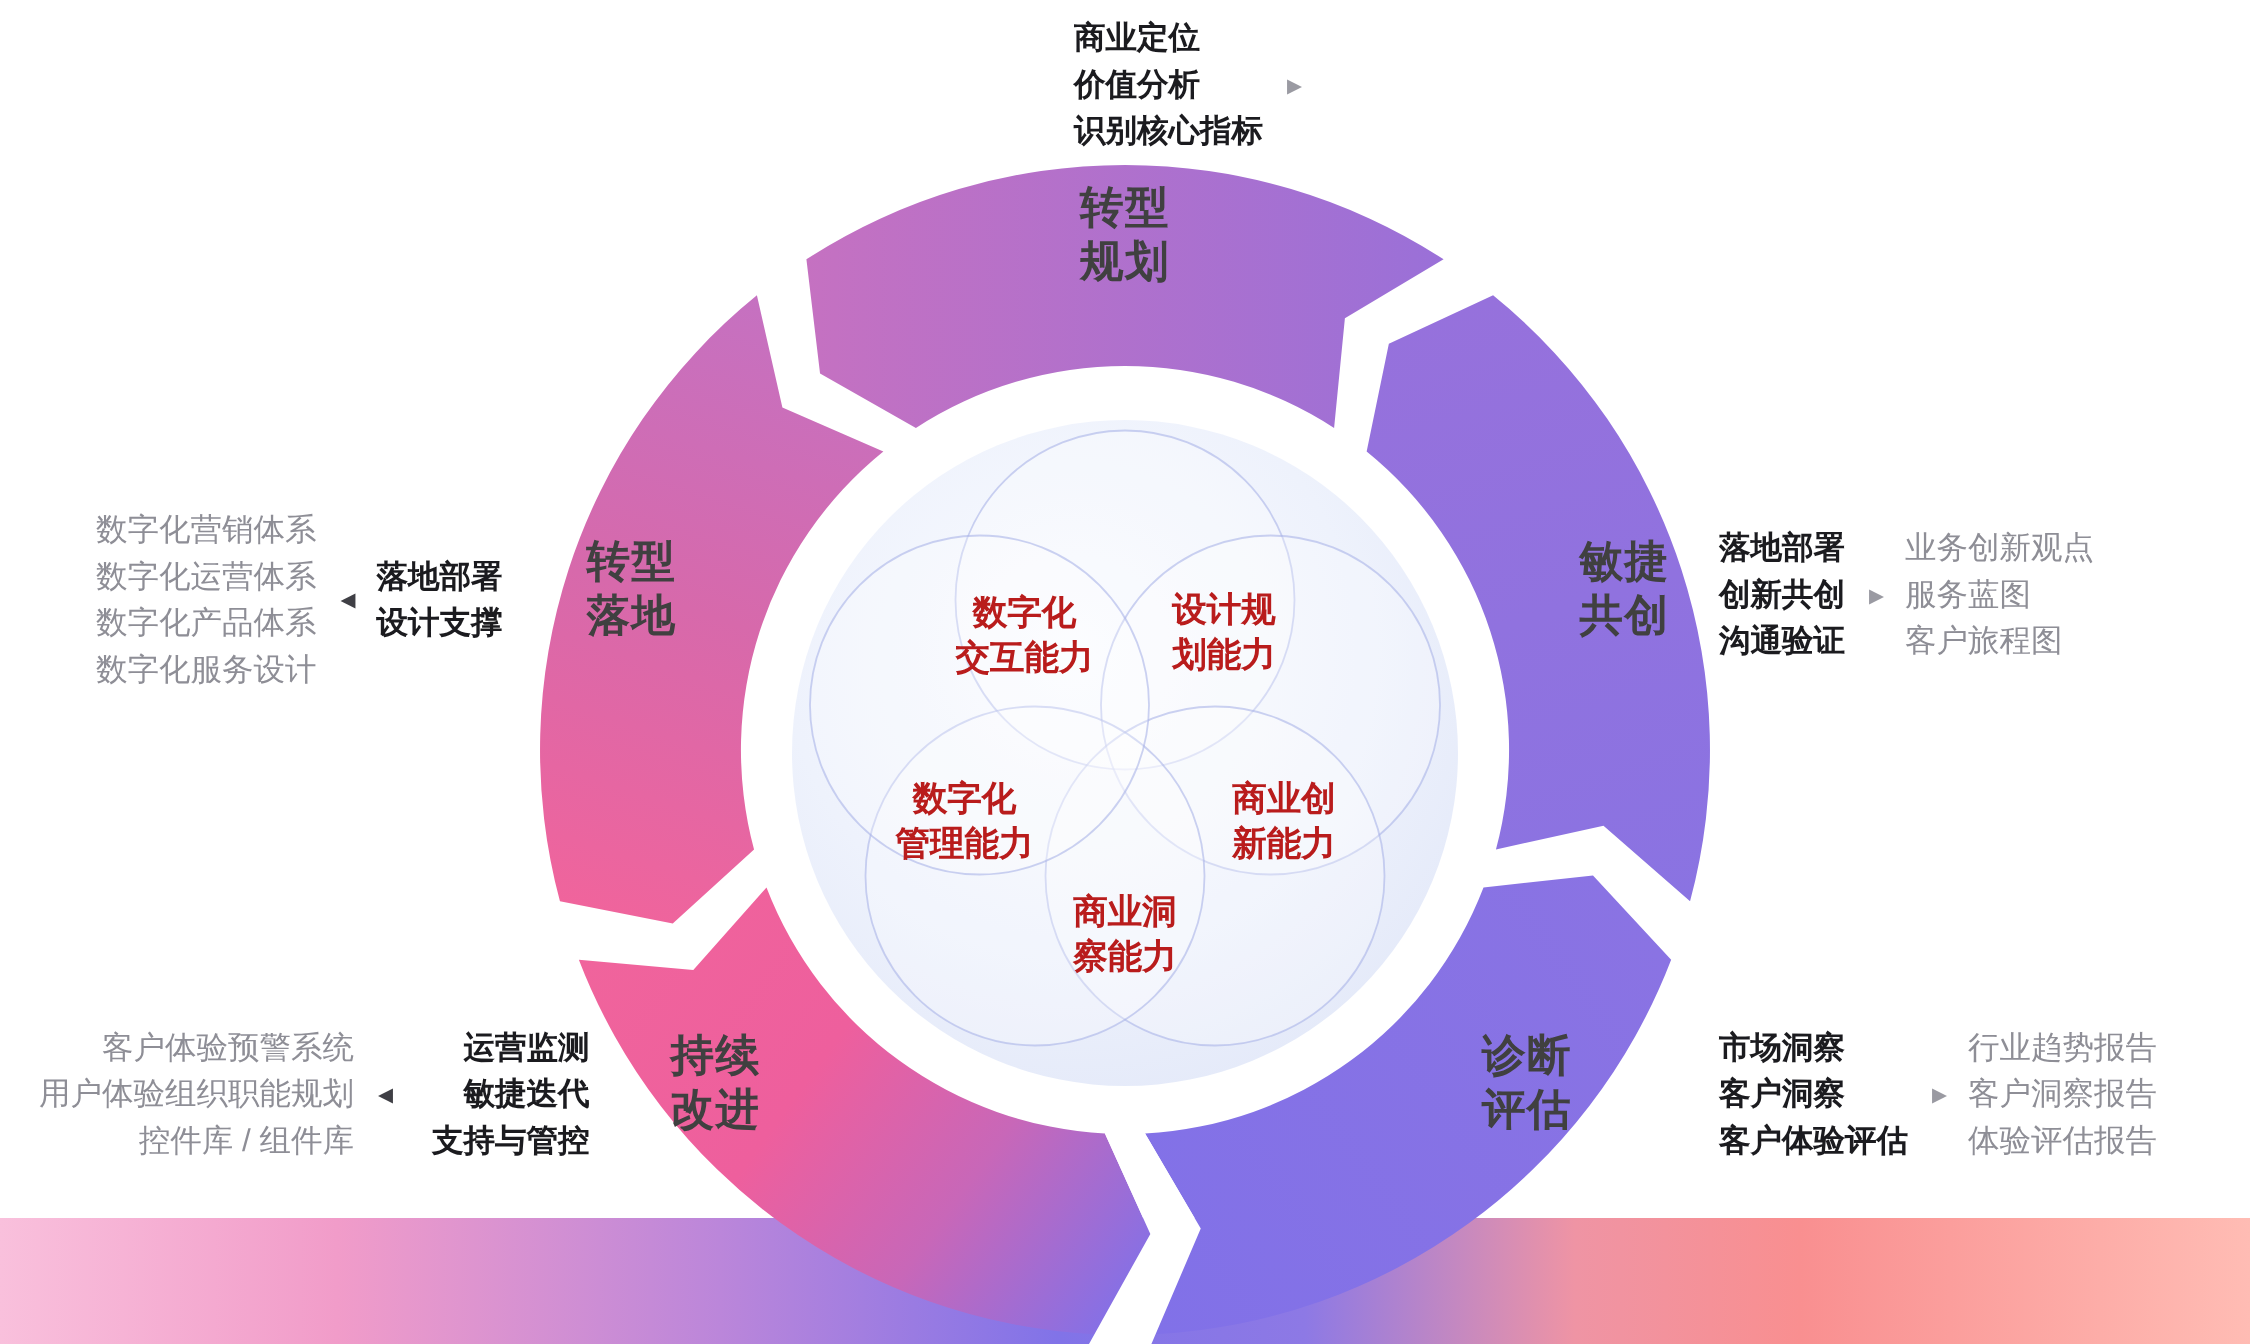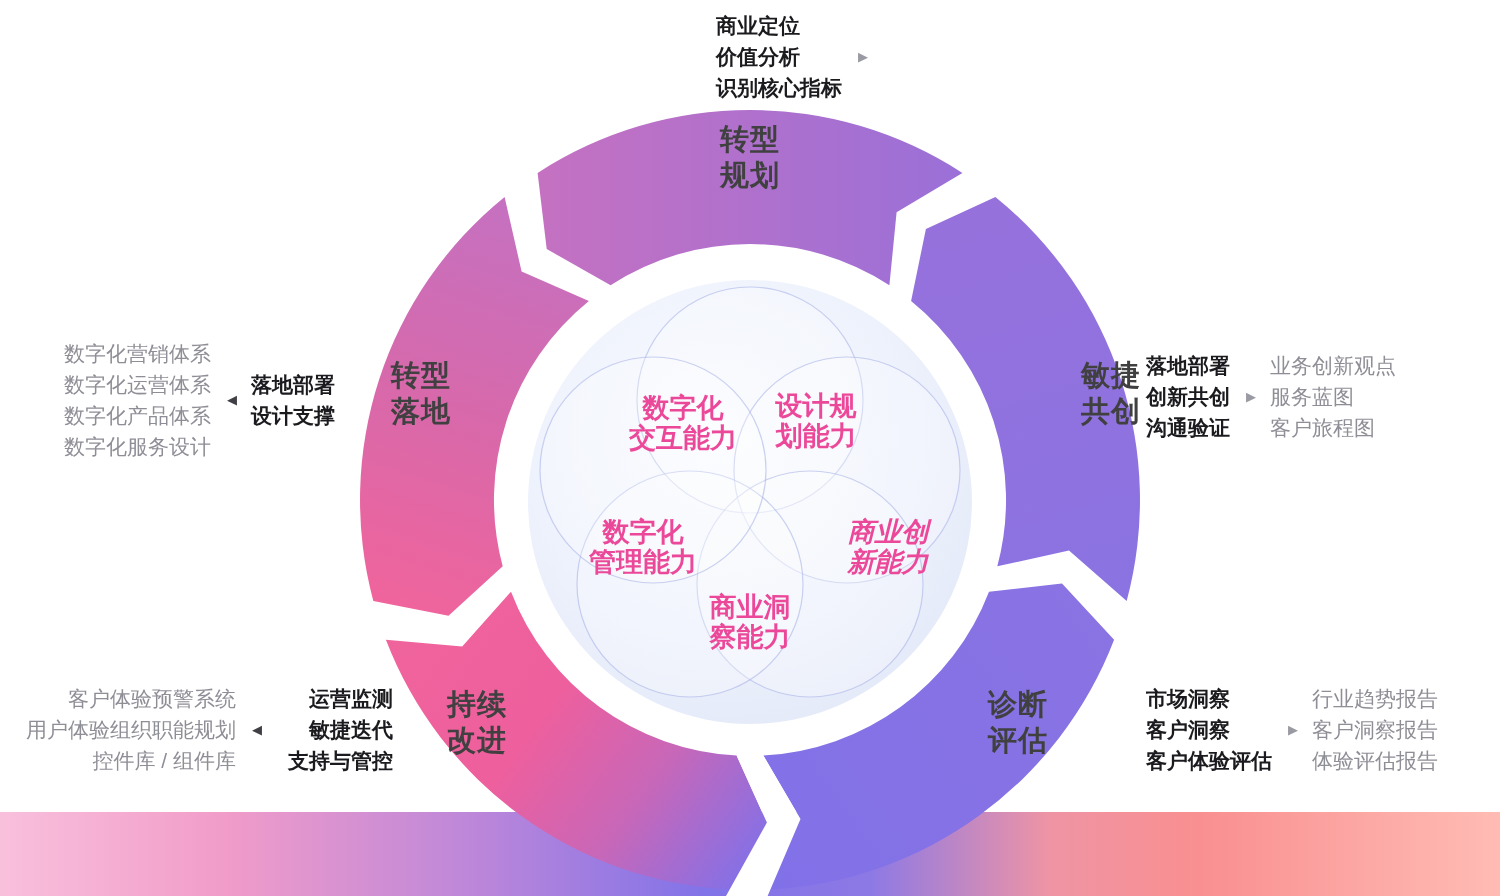--- a/index.html
+++ b/index.html
@@ -12,21 +12,21 @@
   
   .ring-label{
     position:absolute;transform:translate(-50%,-50%);
     color:#404040;font-weight:bold;font-size:29px;line-height:36px;
     text-align:center;white-space:nowrap;letter-spacing:1px;
   }
 
   
   .cap-label{
     position:absolute;transform:translate(-50%,-50%);
-    color:#ec4899;font-weight:bold;font-size:27px;line-height:30px;
+    color:#b91c1c;font-weight:bold;font-size:23px;line-height:30px;
     text-align:center;white-space:nowrap;
   }
 
   
   .ann{position:absolute;display:flex;font-size:21px;line-height:31px;white-space:nowrap;}
   .ann .col-dark{color:#1b1b1f;font-weight:bold;}
   .ann .col-gray{color:#8e8e96;font-weight:normal;}
   .ann .arrow{font-size:13px;line-height:31px;margin:0 14px 0 16px;}
   .ann .arrow-r{color:#9a9aa2;}
   .ann .arrow-l{color:#3f3f45;}
@@ -97,21 +97,21 @@
       <circle cx="810" cy="584" r="113"></circle>
       <circle cx="690" cy="584" r="113"></circle>
       <circle cx="653" cy="470" r="113"></circle>
     </g>
   </svg>
 
   <div class="ring-label" style="left:750px;top:157px;">
     <div>转型</div>
     <div>规划</div>
   </div>
-  <div class="ring-label" style="left:1083px;top:393px;margin-left:28px;">
+  <div class="ring-label" style="left:1083px;top:393px;">
     <div>敏捷</div>
     <div>共创</div>
   </div>
   <div class="ring-label" style="left:1018px;top:722px;">
     <div>诊断</div>
     <div>评估</div>
   </div>
   <div class="ring-label" style="left:477px;top:722px;">
     <div>持续</div>
     <div>改进</div>
@@ -126,21 +126,21 @@
     <div>交互能力</div>
   </div>
   <div class="cap-label" style="left:816px;top:421px;">
     <div>设计规</div>
     <div>划能力</div>
   </div>
   <div class="cap-label" style="left:643px;top:547px;">
     <div>数字化</div>
     <div>管理能力</div>
   </div>
-  <div class="cap-label" style="left:888px;top:547px;font-style:italic;">
+  <div class="cap-label" style="left:856px;top:547px;">
     <div>商业创</div>
     <div>新能力</div>
   </div>
   <div class="cap-label" style="left:750px;top:622px;">
     <div>商业洞</div>
     <div>察能力</div>
   </div>
 
   <div class="ann" style="left:716px;top:10px;">
     <div class="col-dark">

